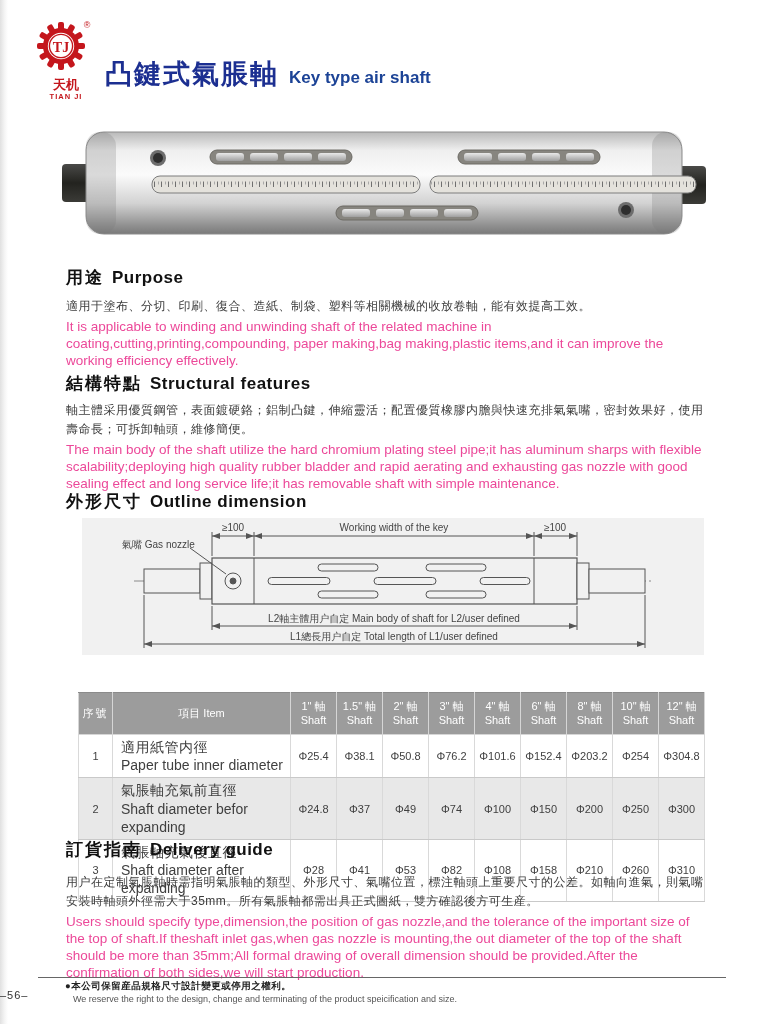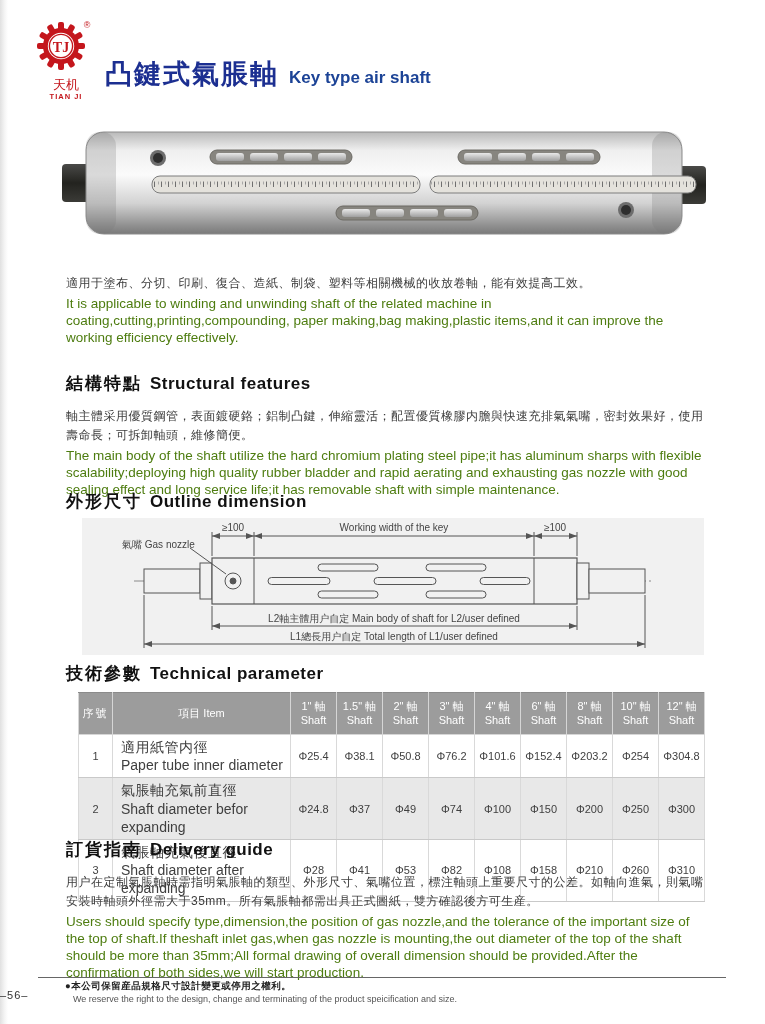--- a/index.html
+++ b/index.html
@@ -7,34 +7,34 @@
   body { font-family:"Liberation Sans","DejaVu Sans",sans-serif; color:#222; }
   .page {
     position:relative; width:765px; height:1024px; background:#fff; overflow:hidden;
   }
   .edge-shade {
     position:absolute; left:0; top:0; width:8px; height:100%;
     background:linear-gradient(90deg,#d9d9d9,#f3f3f3 60%,rgba(255,255,255,0)); opacity:.8;
   }
   
   .logo-wrap { position:absolute; left:26px; top:18px; width:80px; text-align:center; }
-  .logo-zh { color:#c4161c; font-size:13px; font-weight:normal; font-family:"Liberation Serif","DejaVu Serif",serif; line-height:1.05; }
+  .logo-zh { color:#c4161c; font-size:13px; font-weight:bold; font-family:"Liberation Serif","DejaVu Serif",serif; line-height:1.05; }
   .logo-en { color:#c4161c; font-size:7.5px; font-weight:bold; letter-spacing:1px; }
   .title-row { position:absolute; left:105px; top:56px; white-space:nowrap; }
   .title-zh { font-size:27px; font-weight:bold; color:#1c2f91; letter-spacing:2px; }
   .title-en { font-size:17px; font-weight:bold; color:#1c4396; margin-left:10px; }
   
   .photo { position:absolute; left:60px; top:124px; width:648px; height:116px; }
   
   .section { position:absolute; left:66px; width:640px; }
   .sec-head { font-size:17px; font-weight:bold; color:#111; letter-spacing:.5px; }
   .sec-head .zh { letter-spacing:2px; }
   .sec-head .en { margin-left:8px; }
   .body-zh { font-size:12px; color:#3c3c3c; line-height:1.6; margin-top:8px; letter-spacing:.5px; }
-  .body-en { font-size:13.5px; color:#4d7c0f; line-height:1.25; margin-top:3px; }
+  .body-en { font-size:13.5px; color:#ec4899; line-height:1.25; margin-top:3px; }
   
   .diagram-panel { position:absolute; left:82px; top:518px; width:622px; height:137px; background:#f1f1f1; }
   
   .param-table { position:absolute; left:78px; top:692px; width:627px; border-collapse:collapse; table-layout:fixed;padding-left:17px; }
   .param-table th {
     background:#9c9c9c; color:#fff; font-weight:normal; font-size:11px; line-height:1.25;
     border:1px solid #d6d6d6; border-top:1px solid #8b8b8b; padding:4px 1px; height:42px; text-align:center;
   }
   .param-table td {
     border-top:1px solid #c9c9c9; border-bottom:1px solid #c9c9c9;
@@ -152,29 +152,32 @@
         <rect x="276" y="82" width="142" height="14" rx="7" fill="#87857f" stroke="#6c6a64"></rect>
         <rect x="282" y="85" width="28" height="8" rx="3" fill="url(#slotkey)"></rect>
         <rect x="316" y="85" width="28" height="8" rx="3" fill="url(#slotkey)"></rect>
         <rect x="350" y="85" width="28" height="8" rx="3" fill="url(#slotkey)"></rect>
         <rect x="384" y="85" width="28" height="8" rx="3" fill="url(#slotkey)"></rect>
       </g>
     </svg>
   </div>
 
   <div class="section" style="top:266px">
+    <div class="sec-head">
+      <span class="zh">用途</span><span class="en">Purpose</span>
+    </div>
     <div class="body-zh">適用于塗布、分切、印刷、復合、造紙、制袋、塑料等相關機械的收放卷軸，能有效提高工效。</div>
     <div class="body-en">It is applicable to winding and unwinding shaft of the related machine in coating,cutting,printing,compounding, paper making,bag making,plastic items,and it can improve the working efficiency effectively.</div>
   </div>
 
   <div class="section" style="top:372px">
     <div class="sec-head">
       <span class="zh">結構特點</span><span class="en">Structural features</span>
     </div>
-    <div class="body-zh" style="margin-top:12px">軸主體采用優質鋼管，表面鍍硬鉻；鋁制凸鍵，伸縮靈活；配置優質橡膠内膽與快速充排氣氣嘴，密封效果好，使用壽命長；可拆卸軸頭，維修簡便。</div>
+    <div class="body-zh" style="margin-top:6px">軸主體采用優質鋼管，表面鍍硬鉻；鋁制凸鍵，伸縮靈活；配置優質橡膠内膽與快速充排氣氣嘴，密封效果好，使用壽命長；可拆卸軸頭，維修簡便。</div>
     <div class="body-en">The main body of the shaft utilize the hard chromium plating steel pipe;it has aluminum sharps with flexible scalability;deploying high quality rubber bladder and rapid aerating and exhausting gas nozzle with good sealing effect and long service life;it has removable shaft with simple maintenance.</div>
   </div>
 
   <div class="section" style="top:490px">
     <div class="sec-head">
       <span class="zh">外形尺寸</span><span class="en">Outline dimension</span>
     </div>
   </div>
   <div class="diagram-panel">
     <svg width="622" height="137" viewBox="0 0 622 137" font-family="Liberation Sans, DejaVu Sans, sans-serif">
@@ -230,25 +233,20 @@
         <text x="40" y="30">氣嘴 Gas nozzle</text>
         <text x="151" y="13" text-anchor="middle">≥100</text>
         <text x="312" y="13" text-anchor="middle">Working width of the key</text>
         <text x="473" y="13" text-anchor="middle">≥100</text>
         <text x="312" y="104" text-anchor="middle">L2軸主體用户自定 Main body of shaft for L2/user defined</text>
         <text x="312" y="122" text-anchor="middle">L1總長用户自定  Total length of L1/user defined</text>
       </g>
     </svg>
   </div>
 
-  <div class="section" style="top:662px">
-    <div class="sec-head">
-      <span class="zh">技術參數</span><span class="en">Technical parameter</span>
-    </div>
-  </div>
   <table class="param-table">
     <thead>
         <tr>
           <th class="serial" style="letter-spacing: 2px; white-space: normal;">序號</th>
           <th class="item">項目 Item</th>
           <th>
             <div>1" 軸</div>
             <div>Shaft</div>
           </th>
           <th>

